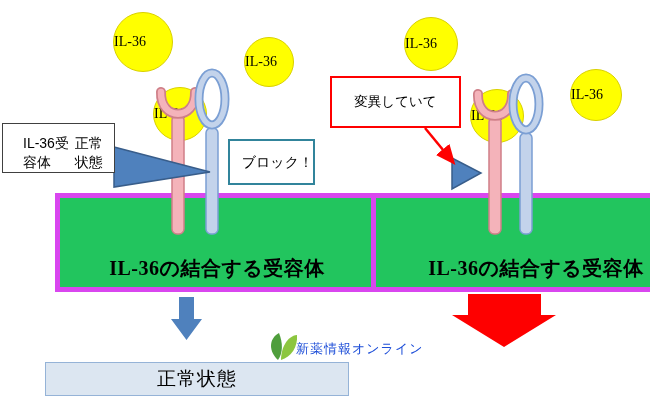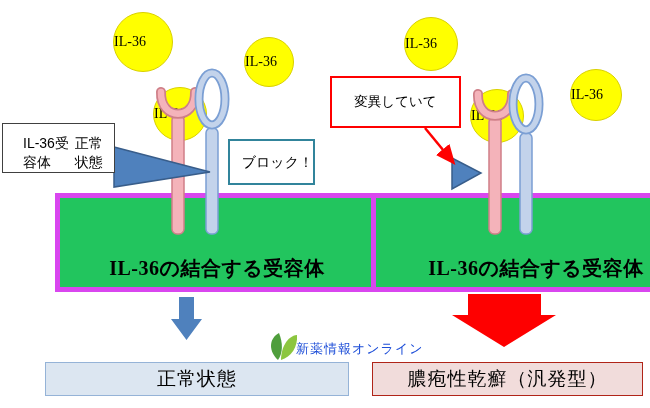--- a/index.html
+++ b/index.html
@@ -54,23 +54,20 @@
 
   <div class="abs membrane" style="left:55px;top:193px;width:266px;height:89px;">
     <div class="caption">IL-36の結合する受容体</div>
   </div>
   <div class="abs membrane" style="left:371px;top:193px;width:272px;height:89px;">
     <div class="caption">IL-36の結合する受容体</div>
   </div>
 
   <div class="abs statebox normal" style="left:45px;top:362px;width:304px;height:34px;">
     <span>正常状態</span>
-  </div>
-  <div class="abs statebox disease" style="left:372px;top:362px;width:271px;height:34px;">
-    <span>膿疱性乾癬（汎発型）</span>
   </div>
 
   <div class="abs ball" style="left:113px;top:12px;width:60px;height:60px;">
     <span>IL-36</span>
   </div>
   <div class="abs ball" style="left:244px;top:37px;width:50px;height:50px;">
     <span>IL-36</span>
   </div>
   <div class="abs ball" style="left:153px;top:87px;width:54px;height:54px;">
     <span>IL-36</span>

